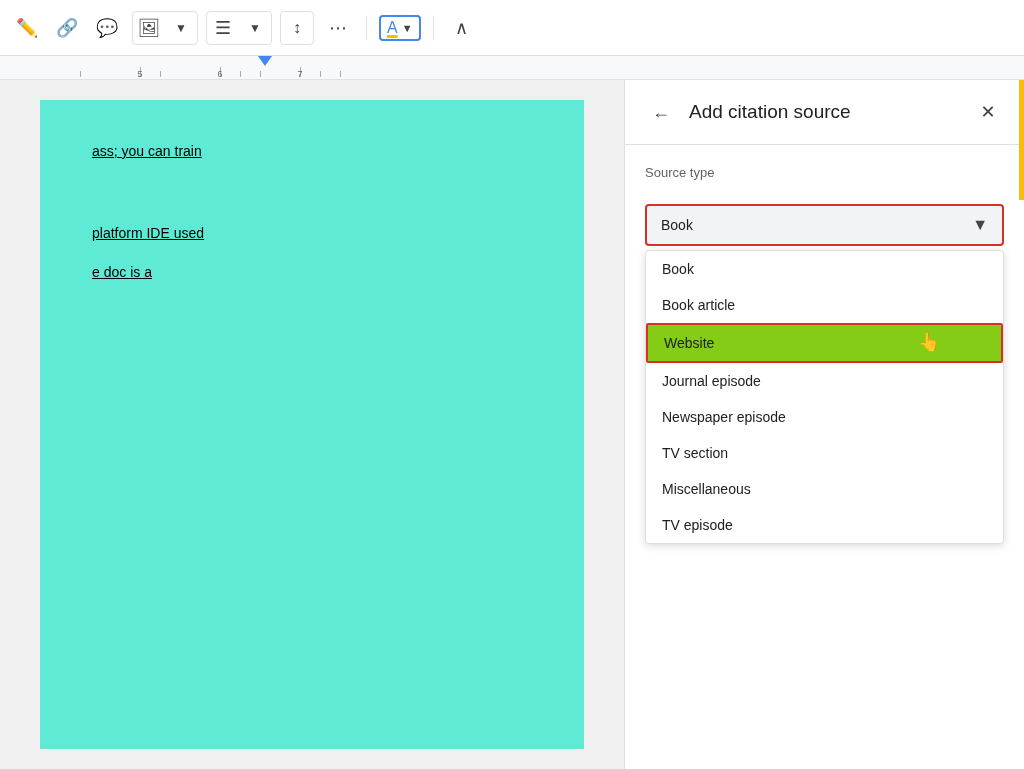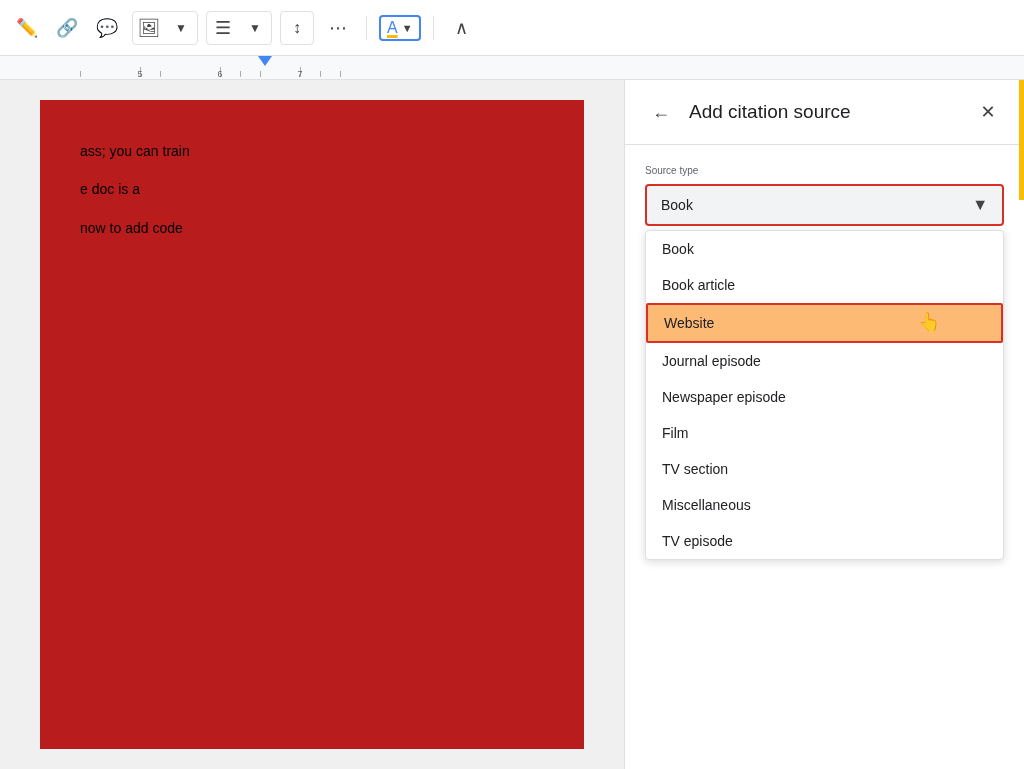--- a/index.html
+++ b/index.html
@@ -118,26 +118,27 @@
 
     
     .doc-area {
       flex: 1;
       background: #f0f0f0;
       padding: 20px 40px;
       overflow: hidden;
       position: relative;
     }
     .doc-page {
-      background: #b91c1c;
+      background: #5eead4;
       min-height: 100%;
-      padding: 40px 40px;
+      padding: 40px 52px;
       font-size: 14px;
       color: #000;
       line-height: 1.6;
+      text-decoration: underline;
     }
     .doc-text {
       margin-bottom: 16px;
     }
 
     
     .right-panel {
       width: 400px;
       background: #fff;
       border-left: 1px solid #e0e0e0;
@@ -181,23 +182,23 @@
       font-size: 18px;
       color: #444;
     }
 
     
     .panel-body {
       padding: 20px;
     }
 
     .source-type-label {
-      font-size: 10px;
+      font-size: 13px;
       color: #5f6368;
-      margin-bottom: 8px;
+      margin-bottom: 24px;
     }
 
     
     .source-dropdown {
       width: 100%;
       display: flex;
       align-items: center;
       justify-content: space-between;
       padding: 10px 14px;
       background: #f1f3f4;
@@ -224,21 +225,21 @@
     }
     .dropdown-item {
       padding: 10px 16px;
       font-size: 14px;
       color: #202124;
       cursor: pointer;
       display: flex;
       align-items: center;
     }
     .dropdown-item.highlighted {
-      background: #fdba74;
+      background: #84cc16;
       border: 2px solid #d93025;
       border-radius: 2px;
     }
 
     
     .right-accent {
       width: 5px;
       background: #fbbc04;
       position: absolute;
       right: 0;
@@ -305,22 +306,22 @@
 
     <div class="ruler-marker" style="left:265px;"></div>
   </div>
 </div>
 
 <div class="main">
 
   <div class="doc-area">
     <div class="doc-page">
       <div class="doc-text">ass; you can train</div>
+      <div class="doc-text" style="margin-top:60px;">platform IDE used</div>
       <div class="doc-text">e doc is a</div>
-      <div class="doc-text">now to add code</div>
     </div>
   </div>
 
   <div class="right-panel" style="position:relative;">
 
     <div class="right-accent"></div>
 
     <div class="panel-header">
       <div class="panel-back-btn">←</div>
       <div class="panel-title">Add citation source</div>
@@ -346,23 +347,20 @@
           <span>Website</span>
           <span class="cursor-hand">👆</span>
         </div>
         <div class="dropdown-item">
           <span>Journal episode</span>
         </div>
         <div class="dropdown-item">
           <span>Newspaper episode</span>
         </div>
         <div class="dropdown-item">
-          <span>Film</span>
-        </div>
-        <div class="dropdown-item">
           <span>TV section</span>
         </div>
         <div class="dropdown-item">
           <span>Miscellaneous</span>
         </div>
         <div class="dropdown-item">
           <span>TV episode</span>
         </div>
       </div>
     </div>

